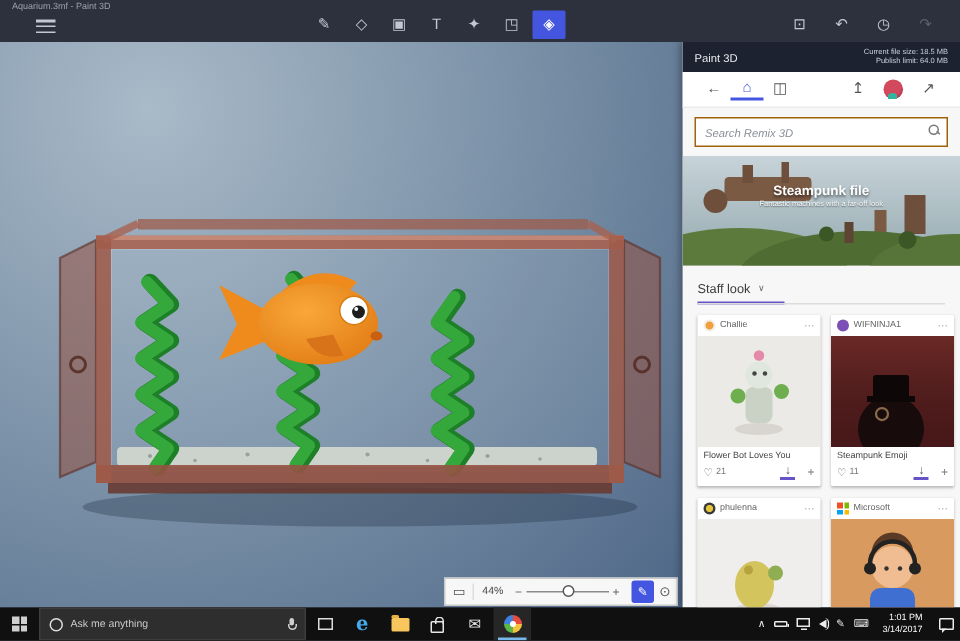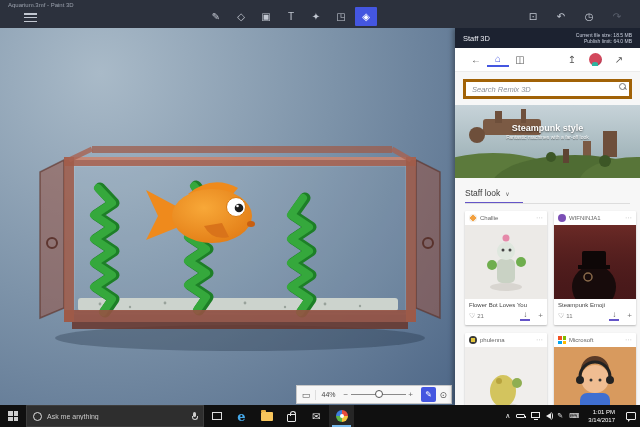--- a/index.html
+++ b/index.html
@@ -37,21 +37,21 @@
   .p-head { height:20px; background:#1c2230; display:flex; align-items:center; justify-content:space-between; padding:0 8px; }
   .p-head-title { font-size:7.5px; color:#e8eaf0; }
   .p-head-right { text-align:right; font-size:5px; line-height:1.3; color:#c9cfdd; }
   .p-nav { height:24px; background:#fff; display:flex; align-items:center; padding:0 10px; border-bottom:1px solid #ececec; }
   .p-nav .nico { width:22px; text-align:center; font-size:10px; color:#555; }
   .p-nav .nico.sel { color:var(--accent,#4456e0); border-bottom:2px solid var(--accent,#4456e0); padding-bottom:1px; }
   .p-nav .spacer { flex:1; }
   .avatar { width:13px; height:13px; border-radius:50%; background:radial-gradient(circle at 40% 35%, #d2485c 0 55%, #8c1f3f 100%); position:relative; margin:0 6px; }
   .avatar::after { content:""; position:absolute; left:3px; bottom:0; width:6px; height:4px; border-radius:50% 50% 0 0; background:#2fb5a0; }
   .p-search { margin:6px 8px; position:relative; }
-  .p-search input { width:100%; height:20px; border:3px solid #a16207; background:#fff; font-size:7.5px; padding:1px 18px 0 6px; color:#333; font-family:inherit; }
+  .p-search input { width:100%; height:20px; border:1px solid #a16207; background:#fff; font-size:7.5px; padding:1px 18px 0 6px; color:#333; font-family:inherit; }
   .p-search input::placeholder { font-style:italic; color:#8a8f98; }
   .mag { position:absolute; right:6px; top:5px; width:7px; height:7px; }
   .mag::before { content:""; position:absolute; left:0; top:0; width:5px; height:5px; border:1px solid #777; border-radius:50%; }
   .mag::after { content:""; position:absolute; left:5px; top:5px; width:3px; height:1px; background:#777; transform:rotate(45deg); }
   .banner { position:relative; width:185px; height:73px; margin-top:3px; cursor:pointer; }
   .banner svg { display:block; }
   .banner-text { position:absolute; left:0; top:18px; width:100%; text-align:center; color:#fff; }
   .banner-title { font-size:9px; font-weight:bold; text-shadow:0 1px 2px rgba(0,0,0,.6); }
   .banner-sub { font-size:5px; opacity:.92; text-shadow:0 1px 1px rgba(0,0,0,.6); margin-top:1px; }
   .section { padding:10px 10px 0 10px; }
@@ -246,21 +246,21 @@
       <div class="zb-sign">+</div>
       <div class="zb-pencil">
           <span>✎</span>
         </div>
       <div class="zb-eye"><span>⊙</span></div>
     </div>
   </div>
 
   <div class="panel">
     <div class="p-head">
-      <div class="p-head-title">Staff 3D</div>
+      <div class="p-head-title">Paint 3D</div>
       <div class="p-head-right">
         <div>Current file size: 18.5 MB</div>
         <div>Publish limit: 64.0 MB</div>
       </div>
     </div>
     <div class="p-nav">
       <div class="nico"><span>←</span></div>
       <div class="nico sel"><span>⌂</span></div>
       <div class="nico"><span>◫</span></div>
       <div class="spacer"></div>
@@ -288,21 +288,21 @@
         <rect x="148" y="26" width="14" height="26" fill="#6e4f3b"></rect>
         <rect x="128" y="36" width="8" height="18" fill="#7b5a44"></rect>
         <ellipse cx="38" cy="76" rx="72" ry="28" fill="#5c7a3c"></ellipse>
         <ellipse cx="120" cy="82" rx="84" ry="32" fill="#4f6c33"></ellipse>
         <ellipse cx="182" cy="78" rx="58" ry="26" fill="#587539"></ellipse>
         <circle cx="96" cy="52" r="5" fill="#3c5626"></circle>
         <circle cx="150" cy="56" r="6" fill="#3c5626"></circle>
         <rect x="108" y="44" width="6" height="14" fill="#5e4433"></rect>
       </svg>
       <div class="banner-text">
-        <div class="banner-title">Steampunk style</div>
+        <div class="banner-title">Steampunk file</div>
         <div class="banner-sub">Fantastic machines with a far-off look</div>
       </div>
     </div>
     <div class="section">
       <div class="section-row">
         <span>Staff look</span>
         <span class="section-chev">∨</span>
       </div>
       <div class="section-underline"></div>
       <div class="section-hr"></div>

